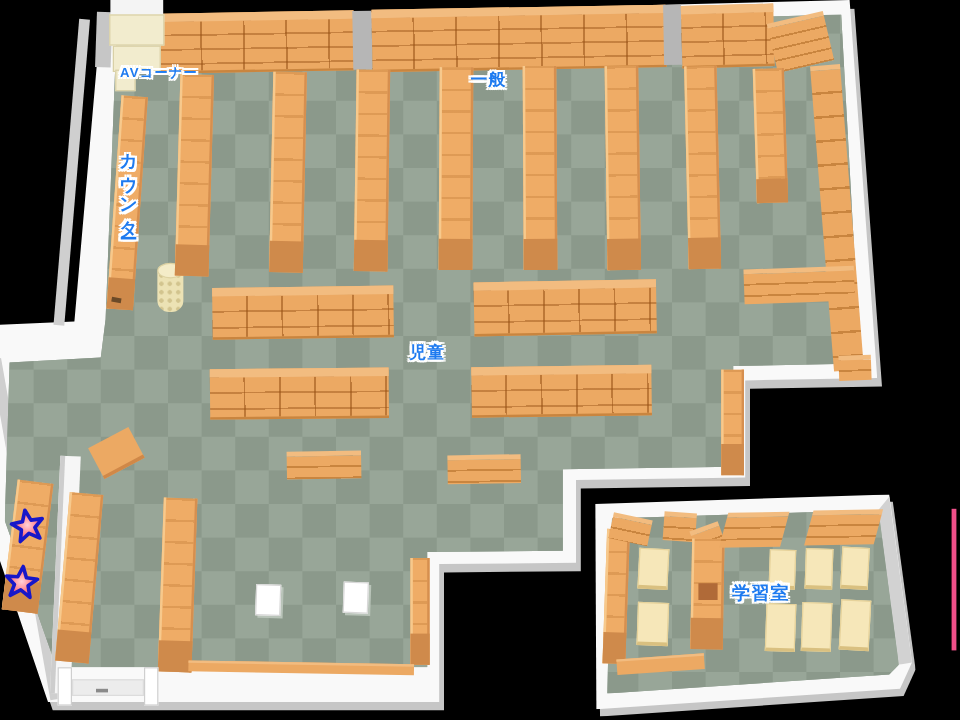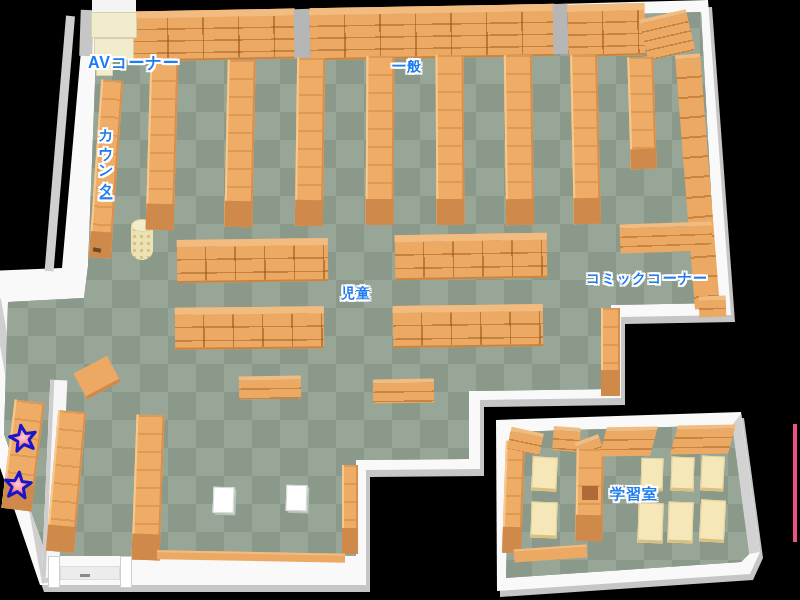--- a/index.html
+++ b/index.html
@@ -147,20 +147,19 @@
   <div class="abs lineshelf" style="left:674px;top:425px;width:58px;height:29px;transform:rotate(-1deg) skewX(-16deg);"></div>
   <div class="abs table" style="left:641px;top:458px;width:22px;height:33px;transform:rotate(2deg);"></div>
   <div class="abs table" style="left:671px;top:457px;width:23px;height:34px;transform:rotate(2deg);"></div>
   <div class="abs table" style="left:701px;top:456px;width:23px;height:35px;transform:rotate(3deg);"></div>
   <div class="abs table" style="left:638px;top:503px;width:25px;height:40px;transform:rotate(2deg);"></div>
   <div class="abs table" style="left:668px;top:502px;width:25px;height:41px;transform:rotate(2deg);"></div>
   <div class="abs table" style="left:700px;top:500px;width:25px;height:42px;transform:rotate(3deg);"></div>
 
   <div class="abs" style="left:793px;top:424px;width:4px;height:118px;background:#f0508a;"></div>
 
-  <div class="map-label" style="left:88px;top:53px;font-size:16px;">AVコーナー</div>
+  <div class="map-label" style="left:100px;top:53px;font-size:11px;">AVコーナー</div>
   <div class="map-label vert" style="left:96px;top:118px;font-size:15px;height:100px;">カウンター</div>
   <div class="map-label" style="left:392px;top:58px;font-size:14px;">一般</div>
   <div class="map-label" style="left:341px;top:285px;font-size:14px;">児童</div>
-  <div class="map-label" style="left:586px;top:270px;font-size:14px;">コミックコーナー</div>
   <div class="map-label" style="left:610px;top:485px;font-size:15px;">学習室</div>
 
 </div>
 
 </body></html>

